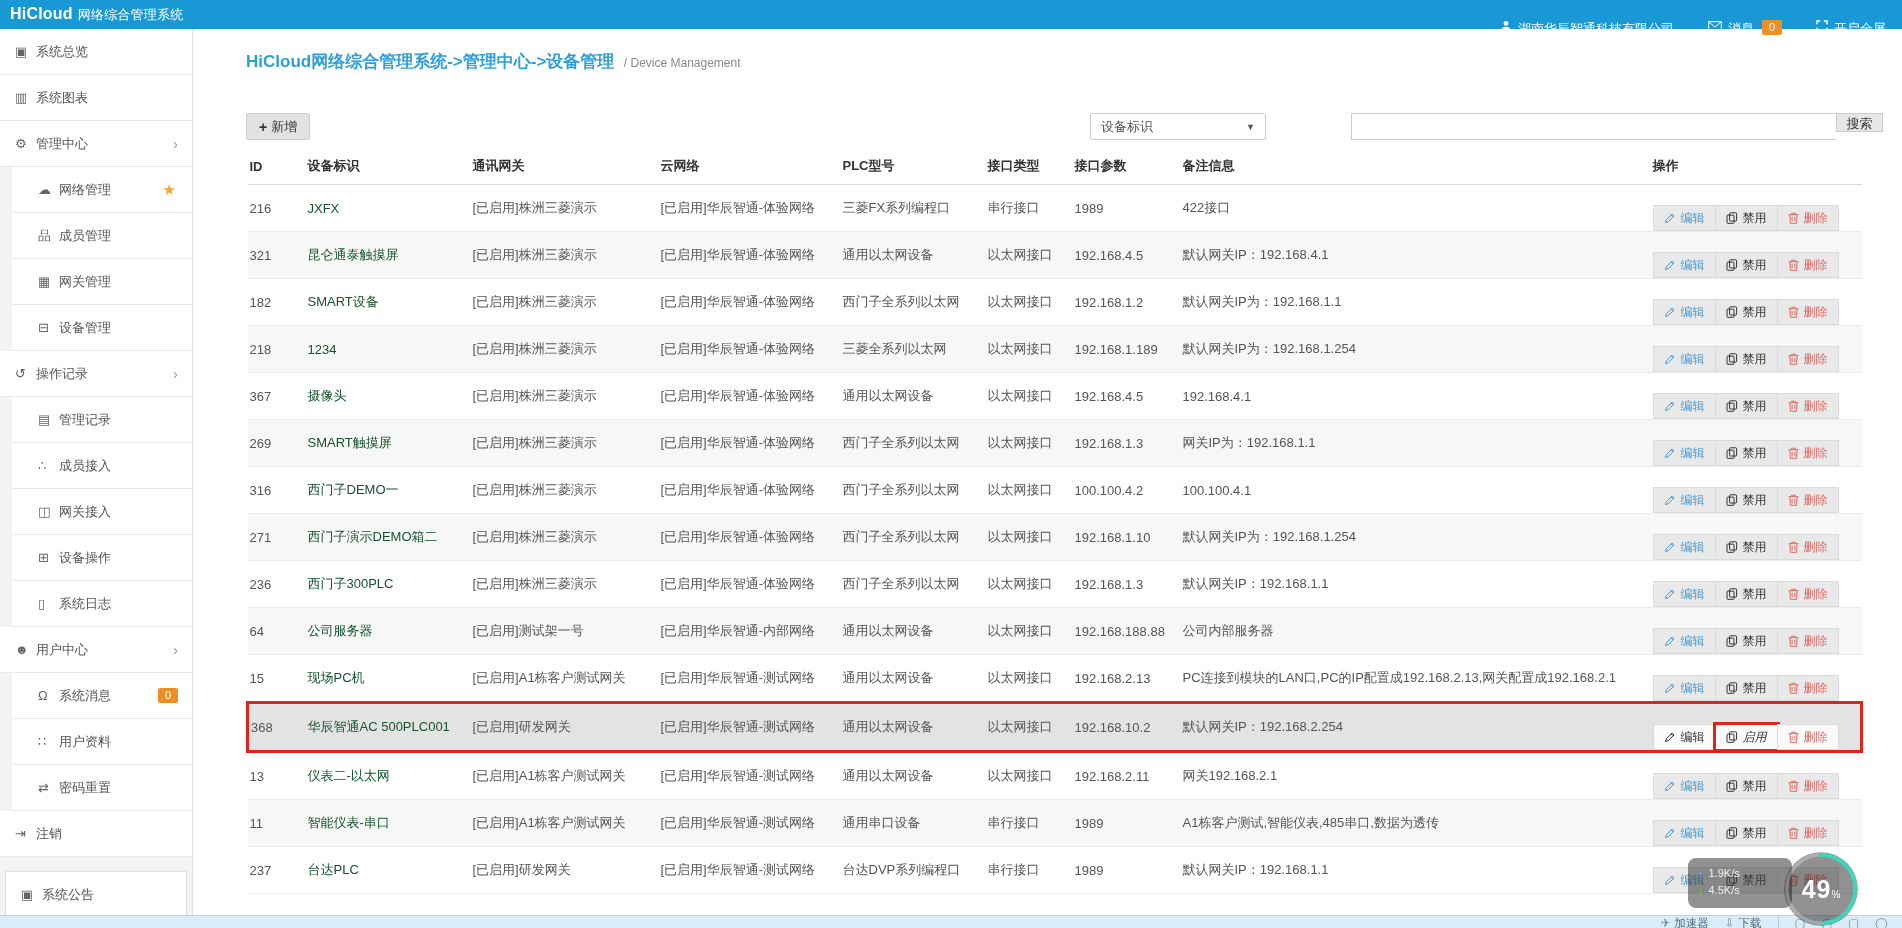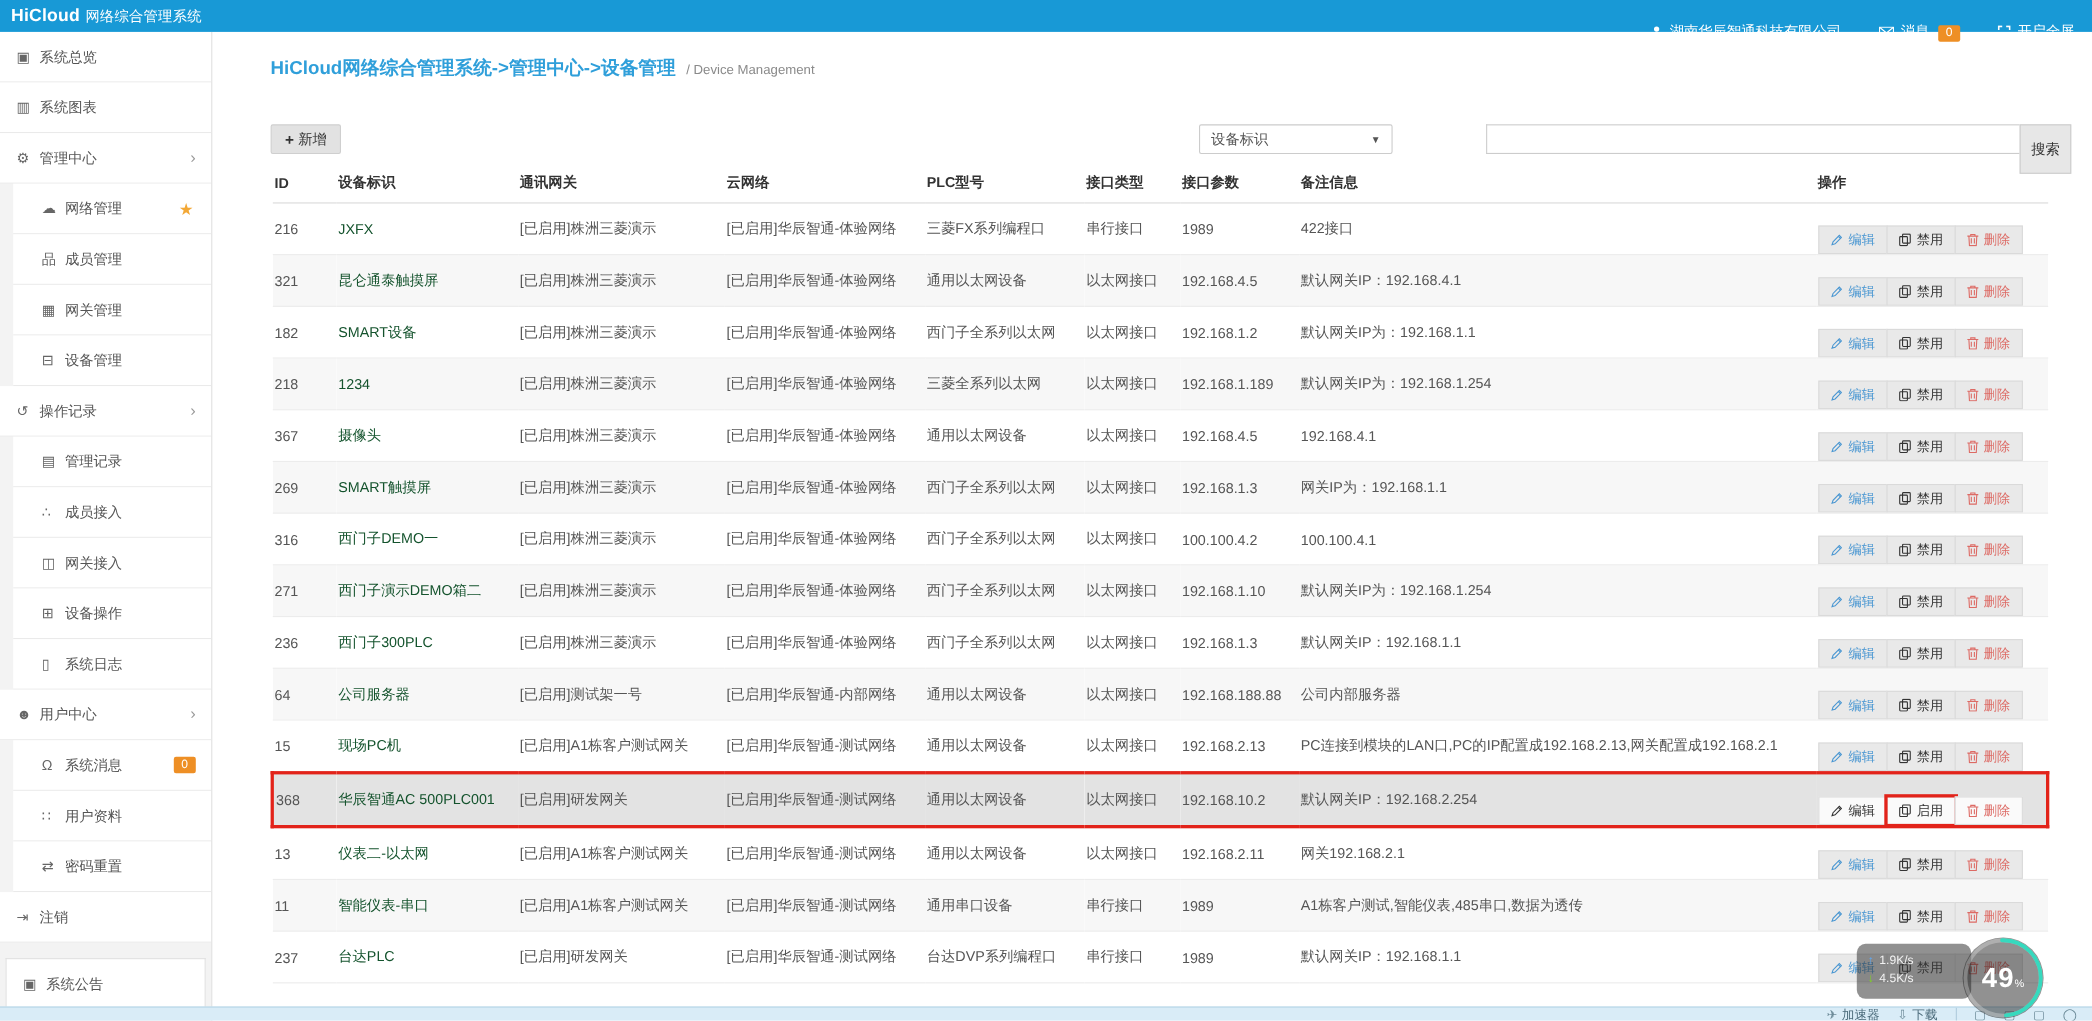--- a/index.html
+++ b/index.html
@@ -11,21 +11,21 @@
   }
   
   .topbar {
     position:absolute; top:0; left:0; right:0; height:29px; background:#1899d6;
     color:#fff; display:flex; align-items:center; justify-content:space-between;
     padding:0 16px 0 10px; z-index:6;
   }
   .brand { font-size:13px; letter-spacing:.2px; }
   .brand b { font-size:16px; font-weight:bold; margin-right:5px; }
   .top-right { display:flex; align-items:center; gap:34px; font-size:13px; }
-  .top-link { display:inline-flex; align-items:flex-end; gap:6px; cursor:pointer;margin-top:29px; }
+  .top-link { display:inline-flex; align-items:flex-start; gap:6px; cursor:pointer;margin-top:29px; }
   .msg-badge { background:#ee8f25; color:#fff; font-size:11px; line-height:15px;
     padding:0 7px; border-radius:2px; margin-left:2px; }
   
   .sidebar { position:absolute; top:29px; left:0; width:193px; bottom:0;
     background:#f3f3f3; border-right:1px solid #e3e3e3; overflow:hidden; z-index:2; }
   .side-item { height:46px; background:#fff; border-bottom:1px solid #eaeaea;
     display:flex; align-items:center; padding:0 12px 0 15px; font-size:13px;
     color:#555; cursor:pointer; }
   .side-item.sub { margin-left:12px; padding-left:26px; }
   .s-icon { width:21px; flex:none; font-size:13px; color:#666; }
@@ -46,21 +46,21 @@
     color:#333; display:inline-flex; align-items:center; gap:4px; cursor:pointer;
     font-family:inherit; }
   .plus { font-weight:bold; font-size:14px; }
   .filter-select { position:absolute; left:844px; top:0; width:176px; height:27px;
     border:1px solid #ccc; border-radius:2px; background:#fff; display:flex;
     align-items:center; padding:0 10px; font-size:13px; color:#555; cursor:pointer; }
   .caret { margin-left:auto; font-size:9px; color:#555; }
   .search-group { position:absolute; right:-21px; top:0; display:flex; }
   .search-input { width:485px; height:27px; border:1px solid #ccc; border-right:none;
     padding:0 8px; font-size:13px; outline:none; font-family:inherit; }
-  .search-btn { width:47px; height:45px; background:#e7e7e7; border:1px solid #ccc;
+  .search-btn { width:47px; height:19px; background:#e7e7e7; border:1px solid #ccc;
     font-size:13px; color:#333; cursor:pointer; font-family:inherit; }
   
   .device-table { width:1614px; border-collapse:collapse; margin-top:6px;
     table-layout:fixed; font-size:13px; color:#555; }
   .device-table thead th { text-align:left; font-weight:bold; color:#333;
     padding:10px 8px 9px 2px; border-bottom:1px solid #d9d9d9; font-size:13px;
     white-space:nowrap; }
   .device-table td { padding:0 8px 0 2px; height:37px; border-bottom:1px solid #ececec;
     overflow:hidden; white-space:nowrap; text-overflow:ellipsis; }
   .device-table tbody tr:nth-child(even) { background:#f7f7f7; }
@@ -71,21 +71,21 @@
   .btn { display:inline-flex; align-items:center; gap:5px; height:26px; padding:0 10px;
     background:#e9e9e9; border:1px solid #dadada; font-size:12px; color:#333;
     cursor:pointer; margin-left:-1px; font-family:inherit; }
   .btn:first-child { margin-left:0; }
   .btn svg { flex:none; }
   .btn-edit { color:#4a97d2; }
   .btn-delete { color:#dd6a64; }
   .btn-toggle { color:#333;text-align:right; }
   tr.highlight .btn { background:#fafafa; }
   tr.highlight .btn-edit { color:#333; }
-  .btn.boxed { outline:3px solid #e2231a; outline-offset:-1px; background:#fff; }
+  .btn.boxed { outline:3px solid #e2231a; outline-offset:-1px; background:#fff;font-style:italic; }
   
   .bottombar { position:absolute; left:0; right:0; bottom:0; height:13px;
     background:#d9ecf7; border-top:1px solid #b5d5e6; z-index:4; overflow:hidden;
     display:flex; justify-content:flex-end; align-items:flex-start; gap:16px;
     padding:0 14px; font-size:11.5px; color:#4a6a7a; line-height:15px; }
   .bb-item { display:inline-flex; gap:4px; cursor:pointer; }
   .bb-sep { width:1px; height:12px; background:#b0cddd; }
   .bb-ico { color:#6d8b99; cursor:pointer; }
   
   .speed-widget { position:absolute; right:42px; bottom:-10px; width:172px; height:88px; z-index:9; }

